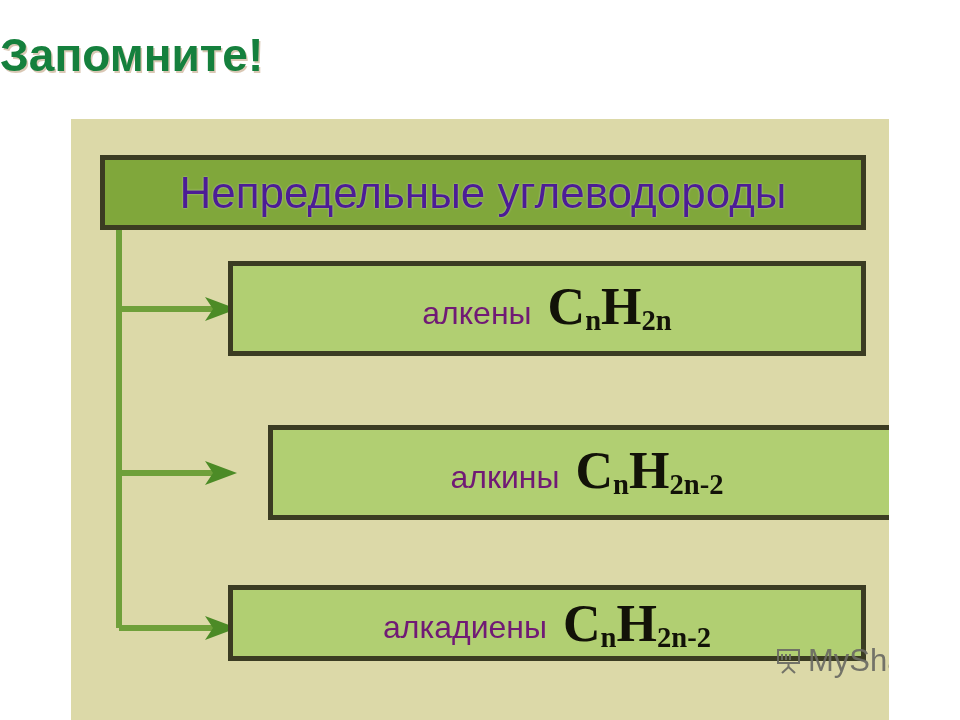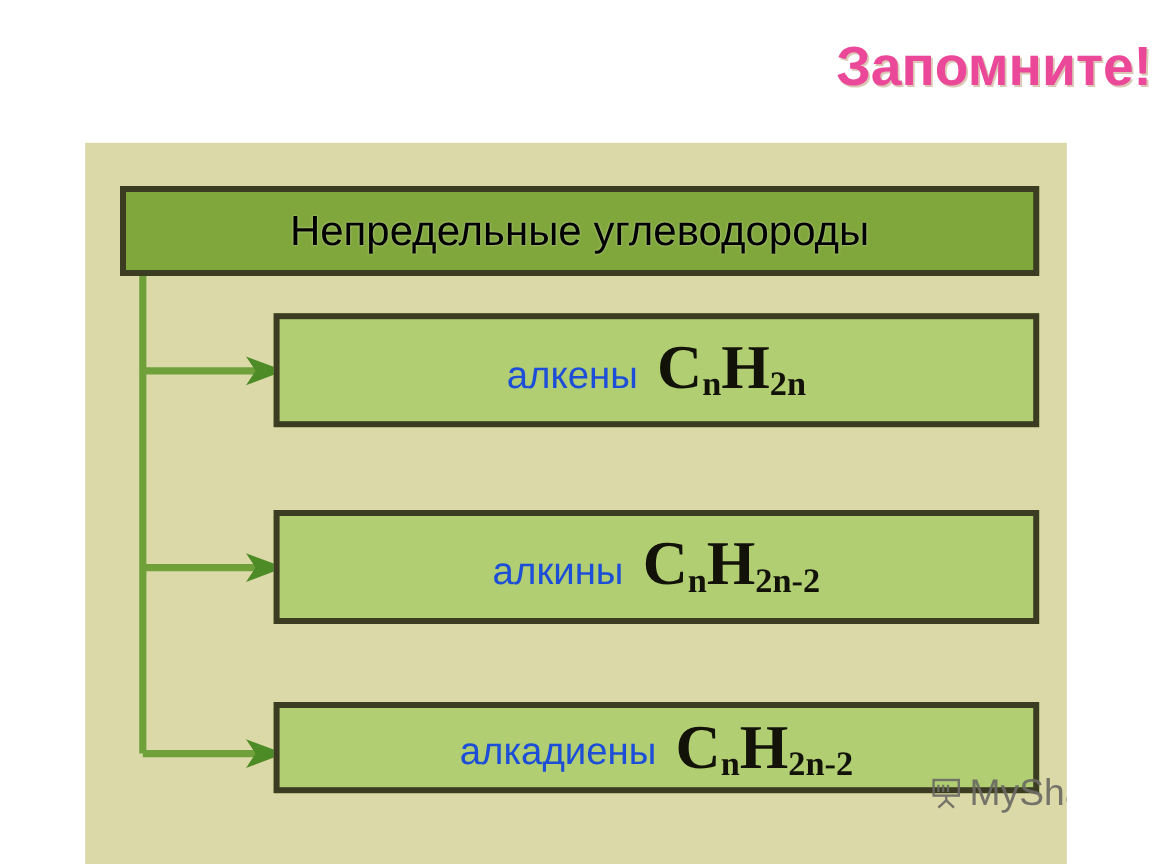--- a/index.html
+++ b/index.html
@@ -15,25 +15,25 @@
     overflow: hidden;
     position: relative;
   }
 
   
   .slide-title {
     position: absolute;
     left: 0;
     top: 28px;
     width: 960px;
-    text-align: right;
+    text-align: left;
     font-family: "Liberation Sans", sans-serif;
     font-size: 46px;
     font-weight: bold;
-    color: #ec4899;
+    color: #15803d;
     letter-spacing: 0px;
     text-shadow: 1.5px 1.5px 0 rgba(150, 95, 40, 0.35);
     white-space: nowrap;
   }
 
   
   .diagram-panel {
     position: absolute;
     left: 71px;
     top: 119px;
@@ -52,55 +52,55 @@
     height: 75px;    
     box-sizing: border-box;
     background: #80a73b;
     border: 5px solid #3b3c22;
     display: flex;
     align-items: center;
     justify-content: center;
   }
   .node-header-label {
     font-family: "Liberation Sans", sans-serif;
-    font-size: 35px;
+    font-size: 44px;
     font-weight: normal;
-    color: #000000;
+    color: #4c1d95;
     white-space: nowrap;
     line-height: 1;
     text-shadow: 0 0 2px rgba(255,255,255,0.55);
   }
 
   
   .node-child {
     position: absolute;
     left: 157px;     
     width: 638px;    
     box-sizing: border-box;
     background: #b1cf72;
     border: 5px solid #3b3c22;
     display: flex;
     align-items: center;
     justify-content: center;
   }
   .node-child.row-1 { top: 142px; height: 95px; }  
-  .node-child.row-2 { top: 306px; height: 95px; }  
+  .node-child.row-2 { top: 306px; height: 95px; margin-left: 40px; }  
   .node-child.row-3 { top: 466px; height: 76px; }  
 
   .child-inner {
     display: flex;
     align-items: baseline;
     justify-content: center;
     white-space: nowrap;
     transform: translateY(-2px);
   }
   .child-name {
     font-family: "Liberation Sans", sans-serif;
     font-size: 32px;
-    color: #1d4ed8;
+    color: #701a75;
     margin-right: 16px;
   }
   .child-formula {
     font-family: "Liberation Serif", serif;
     font-size: 52px;
     font-weight: bold;
     color: #121208;
     line-height: 1;
     text-align: right;
   }

